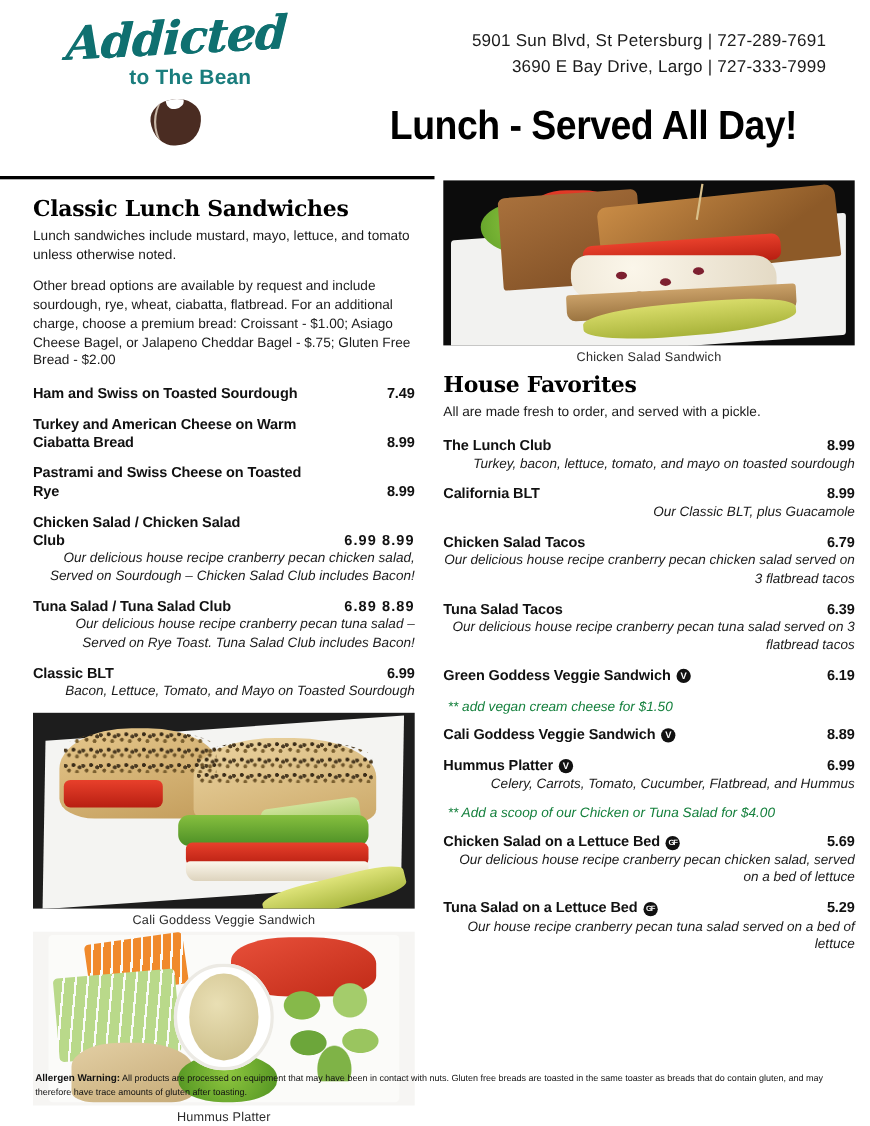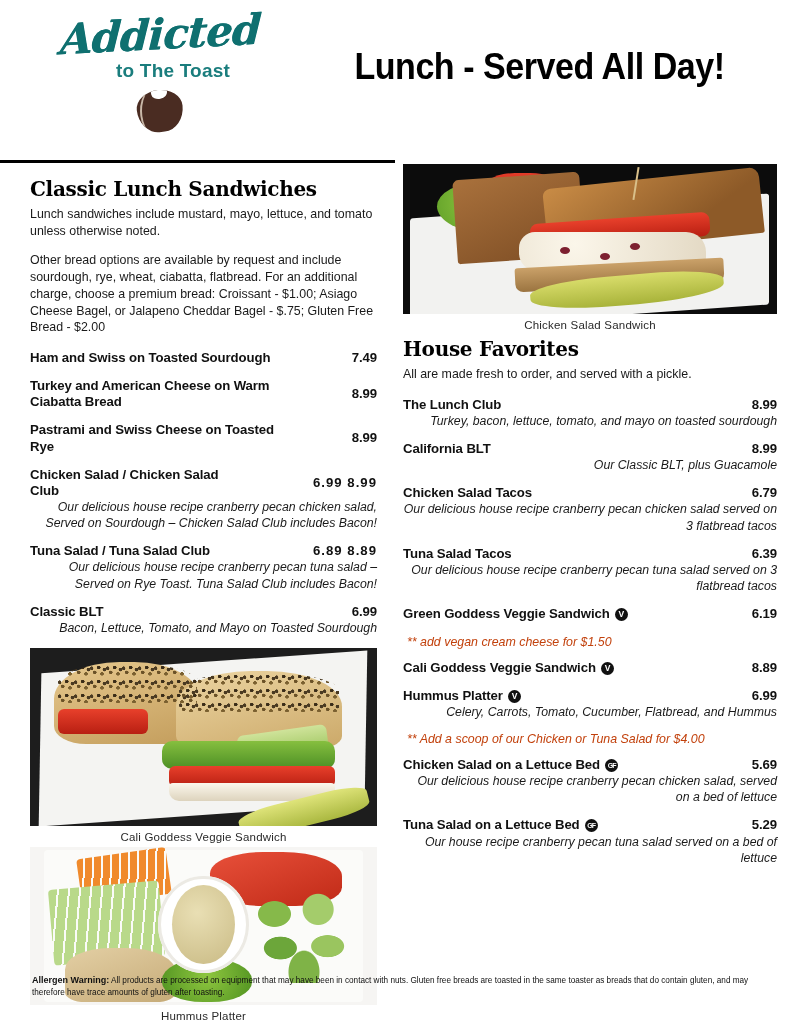--- a/index.html
+++ b/index.html
@@ -146,21 +146,21 @@
   }
   .section-note.spaced { margin-top: 13px; }
 
   
   .items { margin-top: 14px; }
 
   .item { margin-bottom: 12px; }
 
   .item-head {
     display: flex;
-    align-items: center;
+    align-items: flex-end;
     font-weight: bold;
     font-size: 13.2px;
     letter-spacing: -0.1px;
     line-height: 1.22;
     gap: 43px;
   }
   .item-name { flex: 1; padding-right: 8px; }
   .item-price {
     white-space: nowrap;
     font-weight: bold;
@@ -174,21 +174,21 @@
     line-height: 1.32;
     margin-top: 0;
     color: #1a1a1a;
     text-align: right;
   }
 
   .note-line {
     font-style: italic;
     font-size: 12.4px;
     margin: 11px 0 11px 4px;
-    color: #c2410c;
+    color: #15803d;
   }
 
   
   .badge {
     display: inline-block;
     width: 13px; height: 13px;
     border-radius: 50%;
     background: #111;
     color: #fff;
     font-size: 8.5px;
@@ -443,28 +443,32 @@
     color: #111;
   }
   .allergen b { font-size: 9px; }
 </style>
 </head>
 <body>
 
 <div class="header">
   <div class="logo-block">
     <div class="logo-script">Addicted</div>
-    <div class="logo-sub">to The Toast</div>
+    <div class="logo-sub">to The Bean</div>
     <div class="bean">
       <div class="bean-shape">
           <span class="bean-notch"></span>
         </div>
     </div>
   </div>
   <div class="header-right">
+    <div class="addresses">
+      <div class="addr-line">5901 Sun Blvd, St Petersburg  |  727-289-7691</div>
+      <div class="addr-line">3690 E Bay Drive, Largo  |  727-333-7999</div>
+    </div>
     <div class="big-title">Lunch - Served All Day!</div>
   </div>
 </div>
 
 <div class="main">
 
   <div class="col-left">
     <div class="section-title">Classic Lunch Sandwiches</div>
     <div class="section-note">Lunch sandwiches include mustard, mayo, lettuce, and tomato unless otherwise noted.</div>
     <div class="section-note spaced">Other bread options are available by request and include sourdough, rye, wheat, ciabatta, flatbread. For an additional charge, choose a premium bread: Croissant - $1.00; Asiago Cheese Bagel, or Jalapeno Cheddar Bagel - $.75; Gluten Free Bread - $2.00</div>

